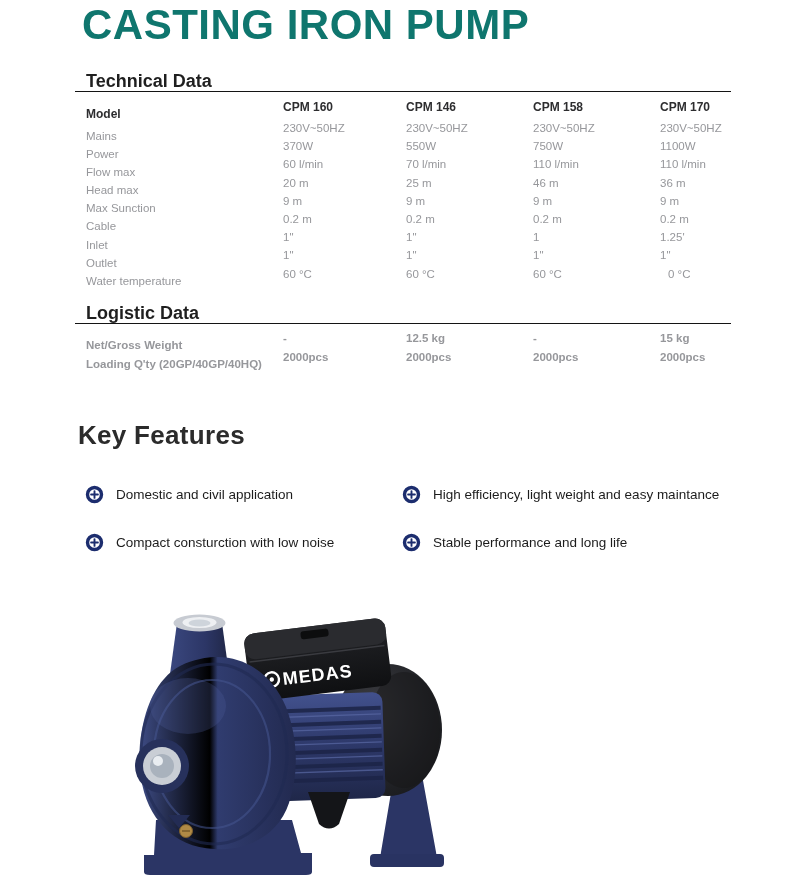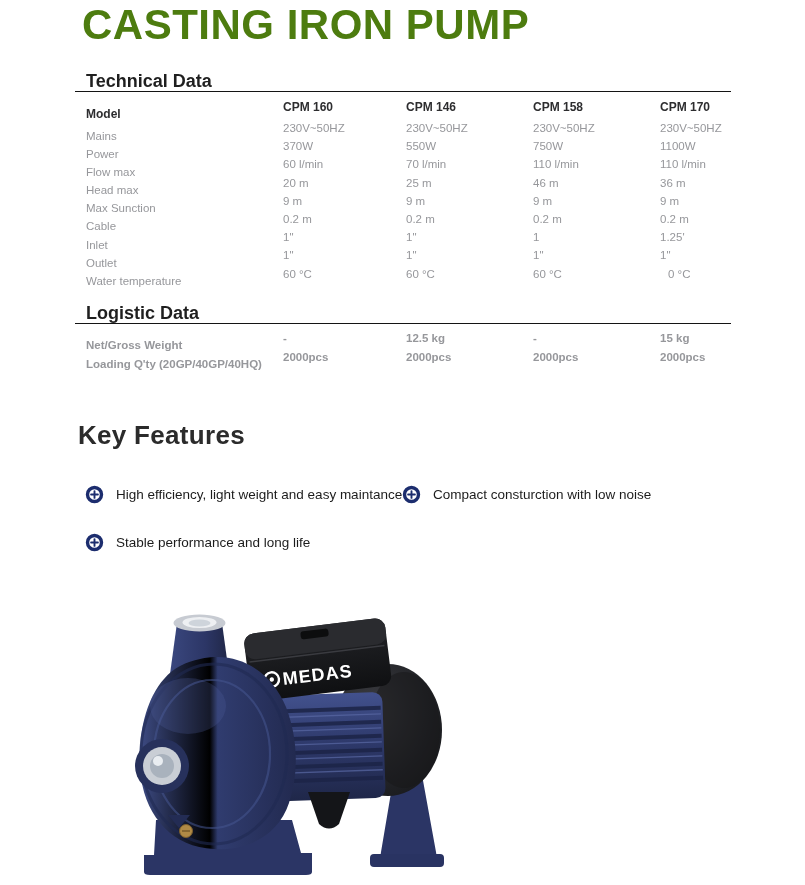--- a/index.html
+++ b/index.html
@@ -7,21 +7,21 @@
   body {
     width: 805px; height: 885px;
     font-family: "Liberation Sans", sans-serif;
     position: relative; overflow: hidden;
   }
   .page { position: absolute; inset: 0; background: #fff; }
 
   
   .page-title {
     position: absolute; left: 82px; top: 1px;
-    font-size: 42px; font-weight: bold; color: #4d7c0f;
+    font-size: 42px; font-weight: bold; color: #0f766e;
     letter-spacing: 0.5px; white-space: nowrap;
   }
 
   
   .tblock { position: absolute; left: 75px; width: 656px; font-size: 11.5px; color: #96979b; }
   .tblock-tech { top: 74px; }
   .tblock-logi { top: 306px; }
   .sec-head {
     font-weight: bold; font-size: 18px; color: #1f1f1f;
     padding-left: 11px; height: 15px; line-height: 14px;
@@ -153,20 +153,27 @@
       <div>2000pcs</div>
       <div>2000pcs</div>
       <div>2000pcs</div>
       <div>2000pcs</div>
     </div>
   </section>
 
   <h2 class="kf-title">Key Features</h2>
 
   <div class="features">
+    <div class="feature">
+      <svg class="ficon" width="19" height="19" viewBox="0 0 19 19">
+        <circle cx="9.5" cy="9.5" r="7" fill="#ffffff" stroke="#1c2d6e" stroke-width="3.4"></circle>
+        <path d="M9.5 6.1 V12.9 M6.1 9.5 H12.9" stroke="#1c2d6e" stroke-width="1.9" stroke-linecap="round"></path>
+      </svg>
+      <span class="feature-text">Domestic and civil application</span>
+    </div>
     <div class="feature">
       <svg class="ficon" width="19" height="19" viewBox="0 0 19 19">
         <circle cx="9.5" cy="9.5" r="7" fill="#ffffff" stroke="#1c2d6e" stroke-width="3.4"></circle>
         <path d="M9.5 6.1 V12.9 M6.1 9.5 H12.9" stroke="#1c2d6e" stroke-width="1.9" stroke-linecap="round"></path>
       </svg>
       <span class="feature-text">High efficiency, light weight and easy maintance</span>
     </div>
     <div class="feature">
       <svg class="ficon" width="19" height="19" viewBox="0 0 19 19">
         <circle cx="9.5" cy="9.5" r="7" fill="#ffffff" stroke="#1c2d6e" stroke-width="3.4"></circle>

